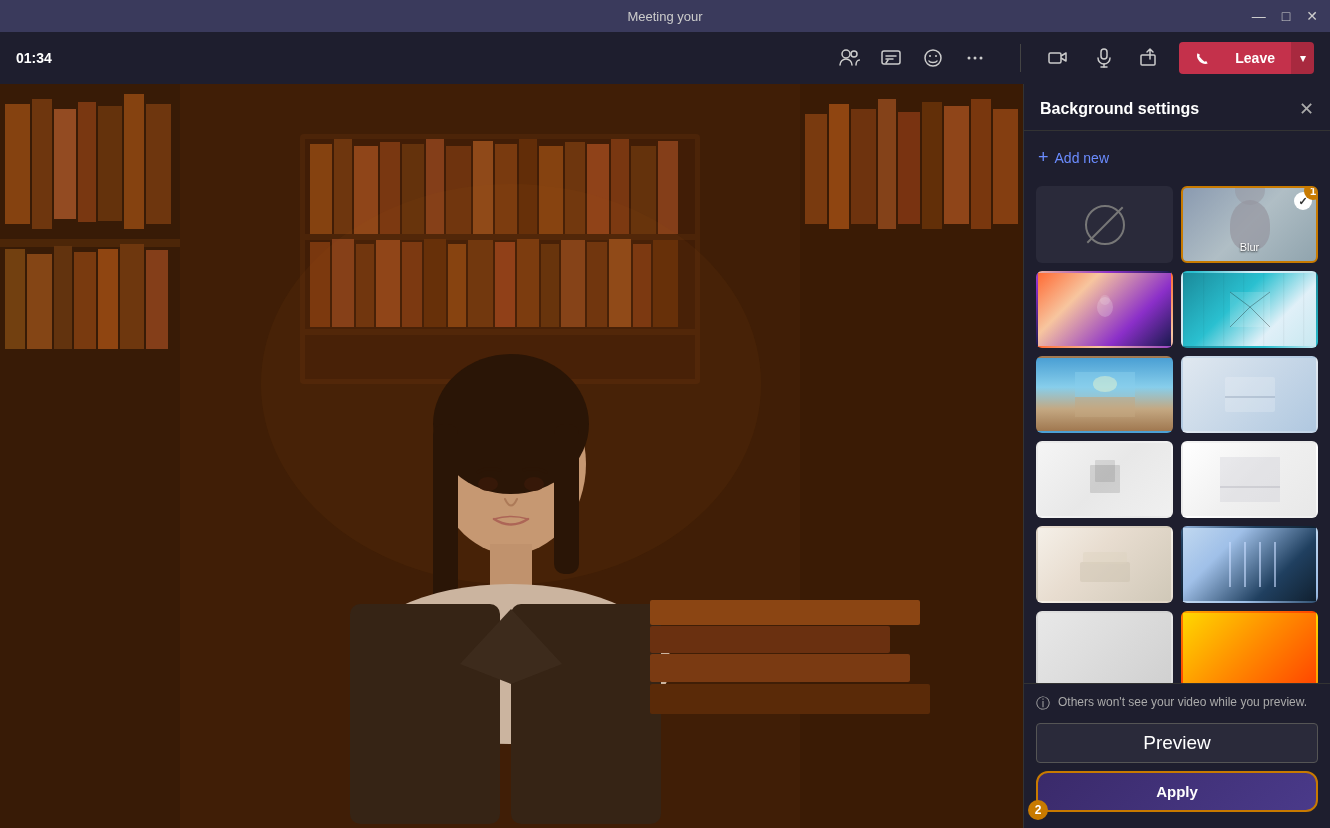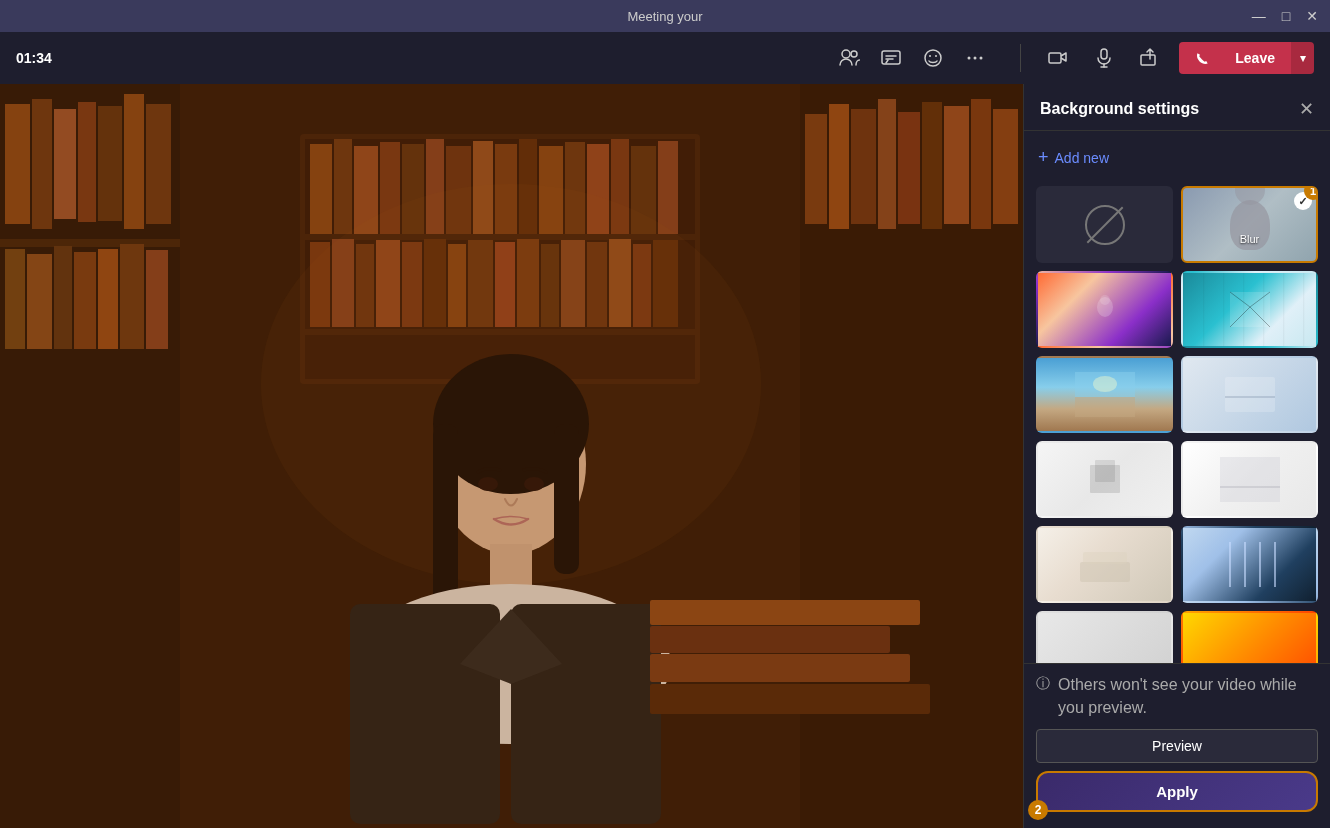--- a/index.html
+++ b/index.html
@@ -238,21 +238,21 @@
       background: #777;
       transform: rotate(-45deg);
     }
 
     
     .bg-blur {
       background: linear-gradient(135deg, #8a9ab0 0%, #b0bec5 50%, #90a4ae 100%);
     }
     .blur-label {
       position: absolute;
-      bottom: 16px;
+      bottom: 8px;
       left: 50%;
       transform: translateX(-50%);
       color: #fff;
       font-size: 11px;
       font-weight: 500;
       text-shadow: 0 1px 2px rgba(0,0,0,0.8);
     }
     .blur-circle {
       width: 40px;
       height: 50px;
@@ -372,31 +372,31 @@
       margin-bottom: 10px;
     }
     .notice-icon {
       color: #aaa;
       font-size: 14px;
       margin-top: 1px;
       flex-shrink: 0;
     }
     .notice-text {
       color: #aaa;
-      font-size: 16px;
+      font-size: 12px;
       line-height: 1.4;
     }
     .preview-btn {
       width: 100%;
       background: #2a2a3a;
       color: #fff;
       border: 1px solid #555;
       border-radius: 4px;
       padding: 8px 0;
-      font-size: 14px;
+      font-size: 19px;
       cursor: pointer;
       margin-bottom: 8px;
     }
     .apply-btn-wrapper {
       position: relative;
     }
     .apply-btn {
       width: 100%;
       background: linear-gradient(135deg, #3a2a6a 0%, #4a3a8a 100%);
       color: #fff;

